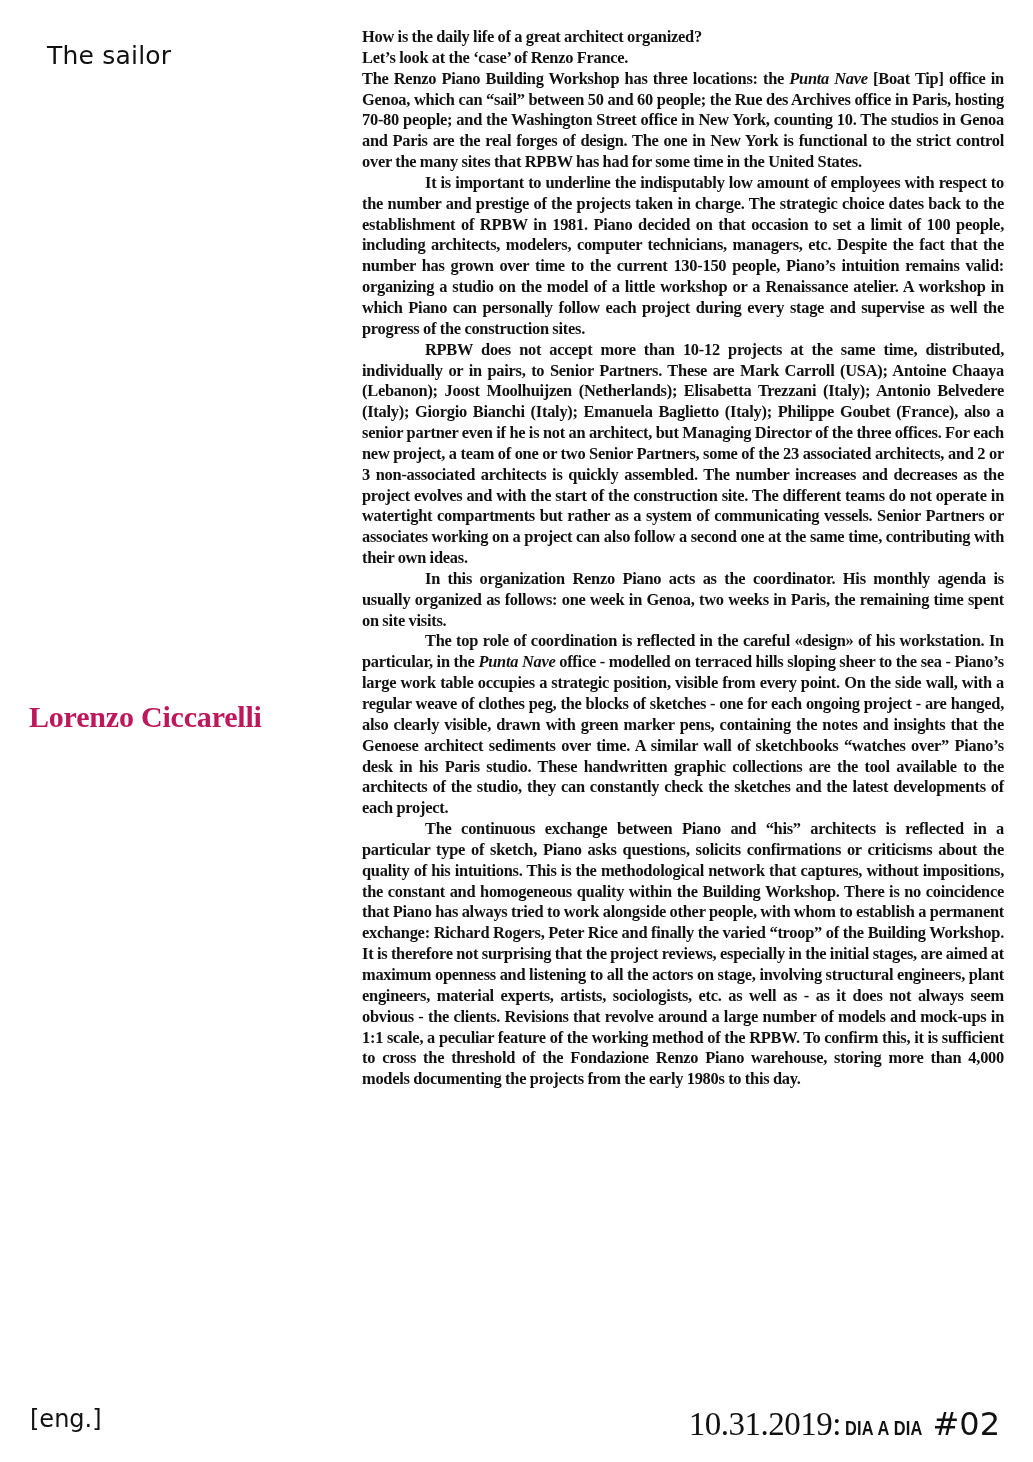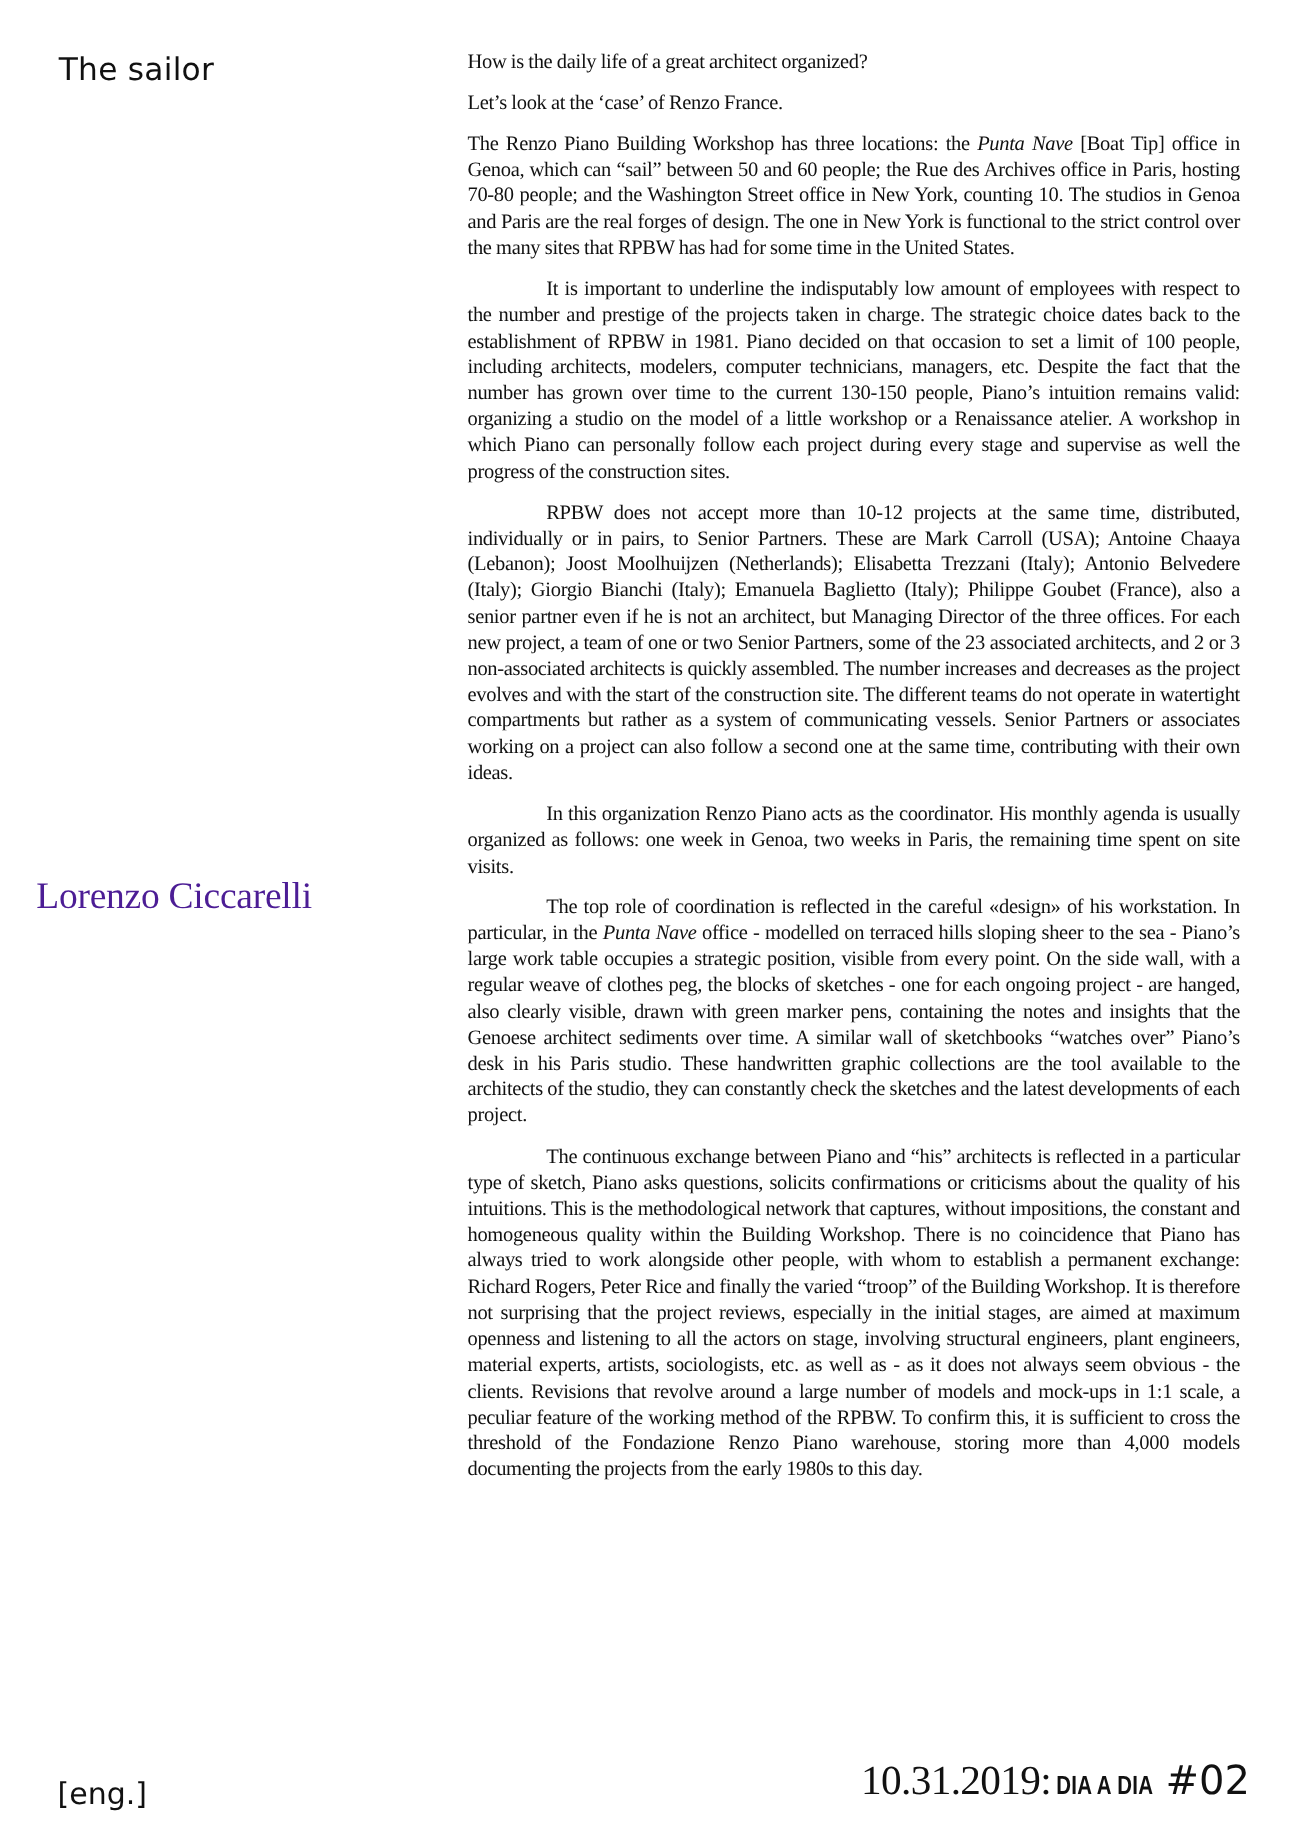--- a/index.html
+++ b/index.html
@@ -24,32 +24,32 @@
       letter-spacing: 0.2px;
       margin: 17px;
       color: #111;
     }
     .author {
       position: absolute;
       left: 29px;
       top: 700px;
       font-family: "Liberation Serif", serif;
       font-size: 30px;
-      font-weight: normal;
+      font-weight: bold;
       margin: 0;
-      color: #4c1d95;
+      color: #be185d;
       letter-spacing: -0.2px;
     }
     .lang-tag {
       position: absolute;
       left: 30px;
       top: 1405px;
       font-family: "DejaVu Sans", sans-serif;
       font-size: 24px;
-      margin: 16px;
+      margin: 0;
       color: #111;
     }
     .issue {
       position: absolute;
       right: 33px;
       top: 1405px;
       margin: 0;
       color: #111;
       white-space: nowrap;
     }
@@ -82,21 +82,22 @@
       font-family: "Liberation Serif", serif;
       font-size: 16.4px;
       line-height: 20.84px;
       text-align: justify;
       hyphens: auto;
       color: #111;
       letter-spacing: -0.25px;
       word-spacing: -0.3px;
     }
     .article p {
-      margin: 12px;
+      margin: 0;
+      font-weight: bold;
     }
     .article p.indent {
       text-indent: 63px;
     }
     .article p.intro {
       text-align: left;
     }
     .article em {
       font-style: italic;
     }

